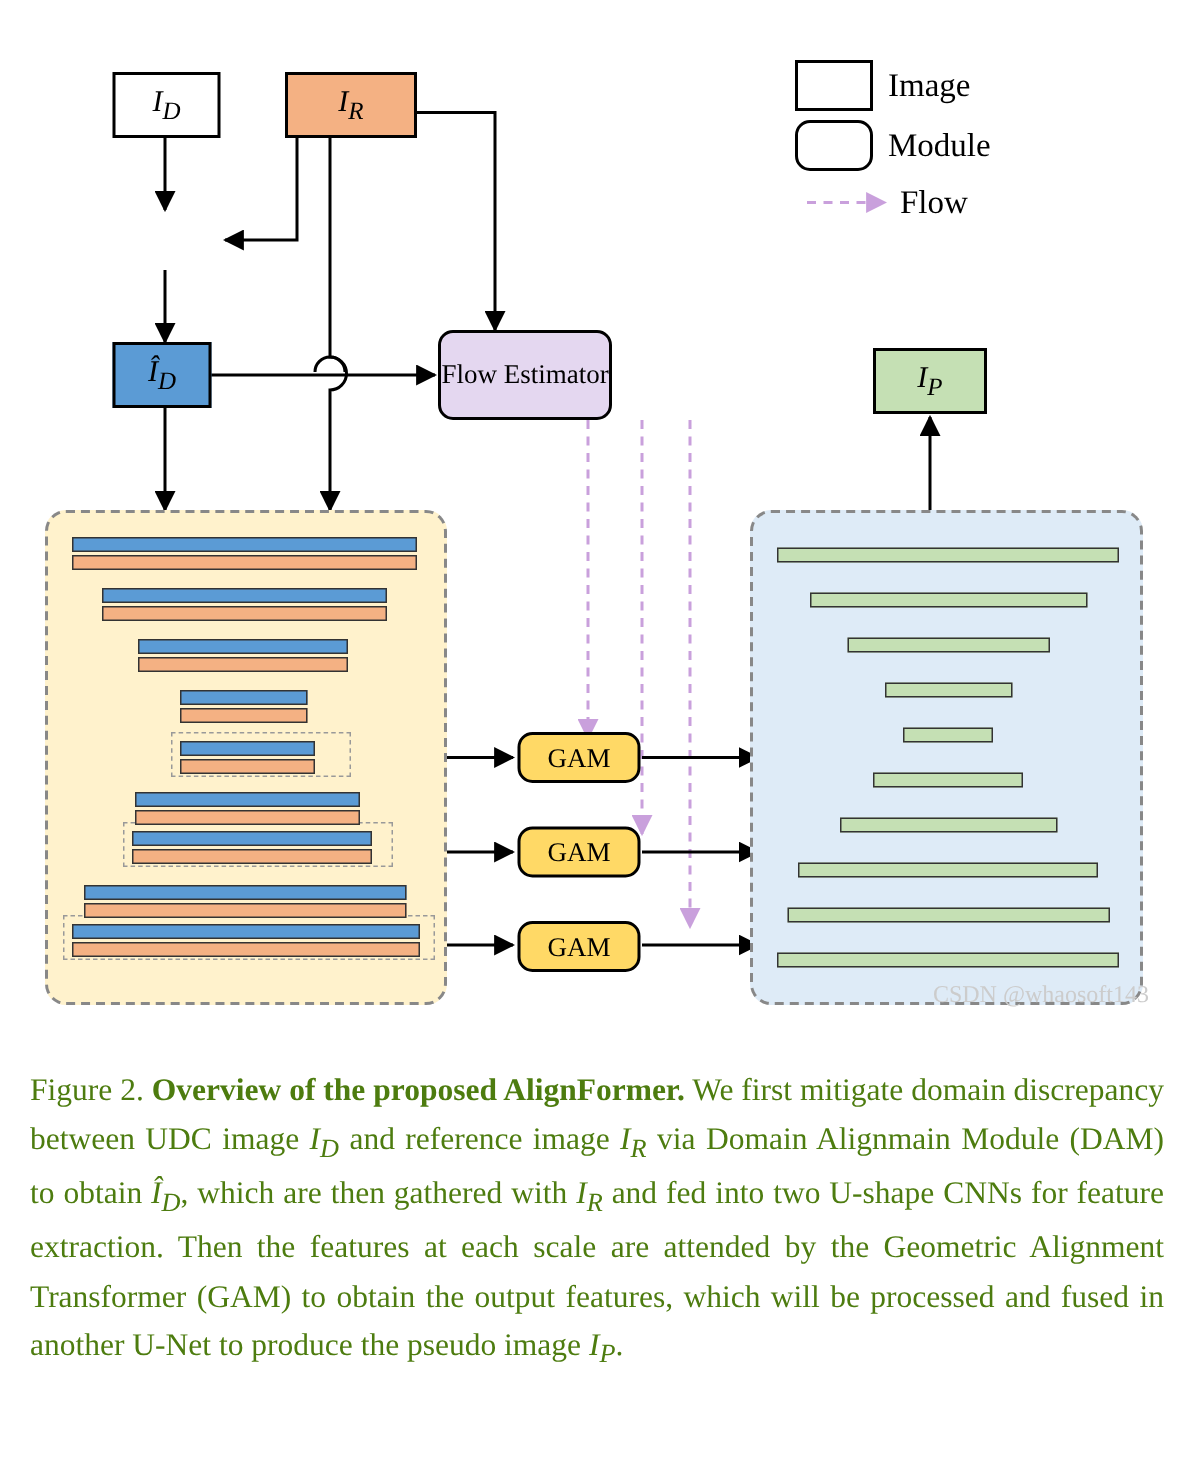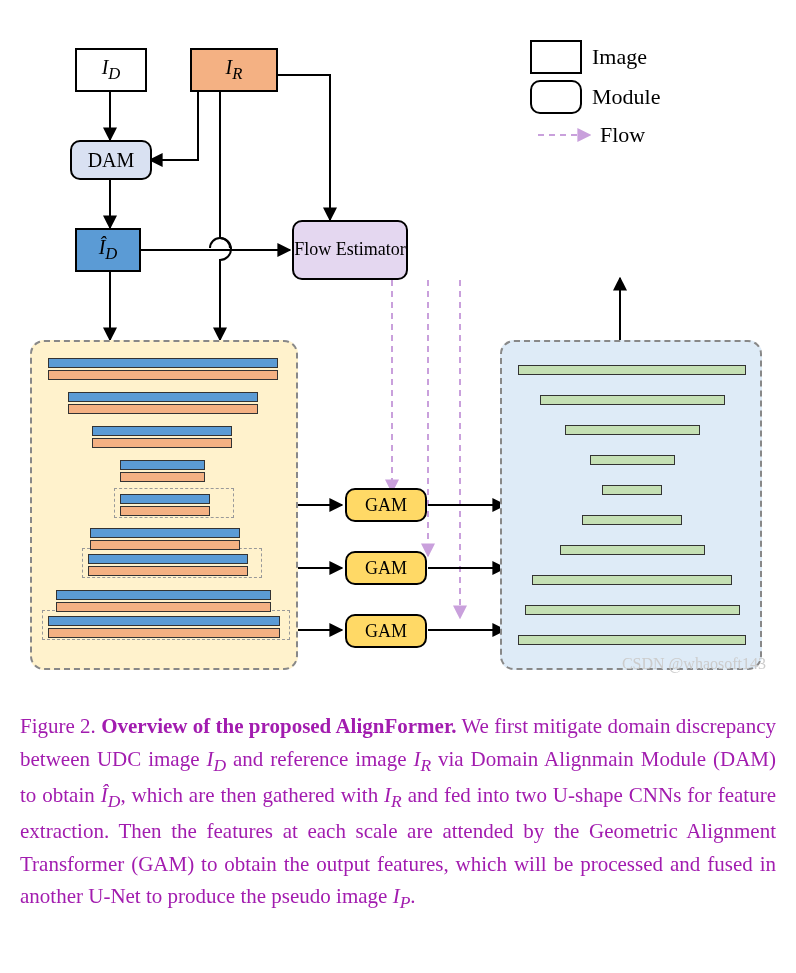--- a/index.html
+++ b/index.html
@@ -57,21 +57,21 @@
     position: absolute;
     border: 1.5px dashed #999;
     box-sizing: border-box;
   }
   .arrow-svg { position: absolute; top:0; left:0; overflow: visible; }
   .caption {
     font-size: 21px;
     line-height: 1.55;
     text-align: justify;
     margin-top: 10px;
-    color: #a21caf;
+    color: #4d7c0f;
   }
   .watermark {
     position: absolute;
     right: 30px;
     bottom: 300px;
     font-size: 16px;
     color: #ccc;
     font-family: Liberation Serif, serif;
   }
   .sub { font-style: italic; }
@@ -134,28 +134,28 @@
   <div class="legend" style="top:102px;left:580px">
     <span>Flow</span>
   </div>
 
   <div class="box img-box" style="left:170px;top:28px;width:88px;height:44px;background:#f4b183">
     <span><span class="sub">I<sub>R</sub></span></span>
   </div>
   <div class="box img-box" style="left:55px;top:28px;width:72px;height:44px">
     <span><span class="sub">I<sub>D</sub></span></span>
   </div>
-  <div class="box mod-box" style="left:50px;top:120px;width:82px;height:40px;background:#d9e1f2">
-    <span>DAM</span>
-  </div>
   <div class="box img-box" style="left:55px;top:208px;width:66px;height:44px;background:#5b9bd5;color:#000">
     <span><span class="sub">Î<sub>D</sub></span></span>
   </div>
   <div class="box mod-box" style="left:272px;top:200px;width:116px;height:60px;background:#e4d7f0;font-size:18px;line-height:1.2">
     <span>Flow Estimator</span>
+  </div>
+  <div class="box img-box" style="left:562px;top:212px;width:76px;height:44px;background:#c5e0b4">
+    <span><span class="sub">I<sub>P</sub></span></span>
   </div>
 
   <div class="dashed-group" style="left:10px;top:320px;width:268px;height:330px;background:#fff2cc"></div>
 
   <div class="dashed-group" style="left:480px;top:320px;width:262px;height:330px;background:#deebf7"></div>
 
   <div class="bar-3d" style="left:28px;top:338px;width:230px;background:#5b9bd5"></div>
   <div class="bar-3d" style="left:28px;top:350px;width:230px;background:#f4b183"></div>
   <div class="bar-3d" style="left:48px;top:372px;width:190px;background:#5b9bd5"></div>
   <div class="bar-3d" style="left:48px;top:384px;width:190px;background:#f4b183"></div>

